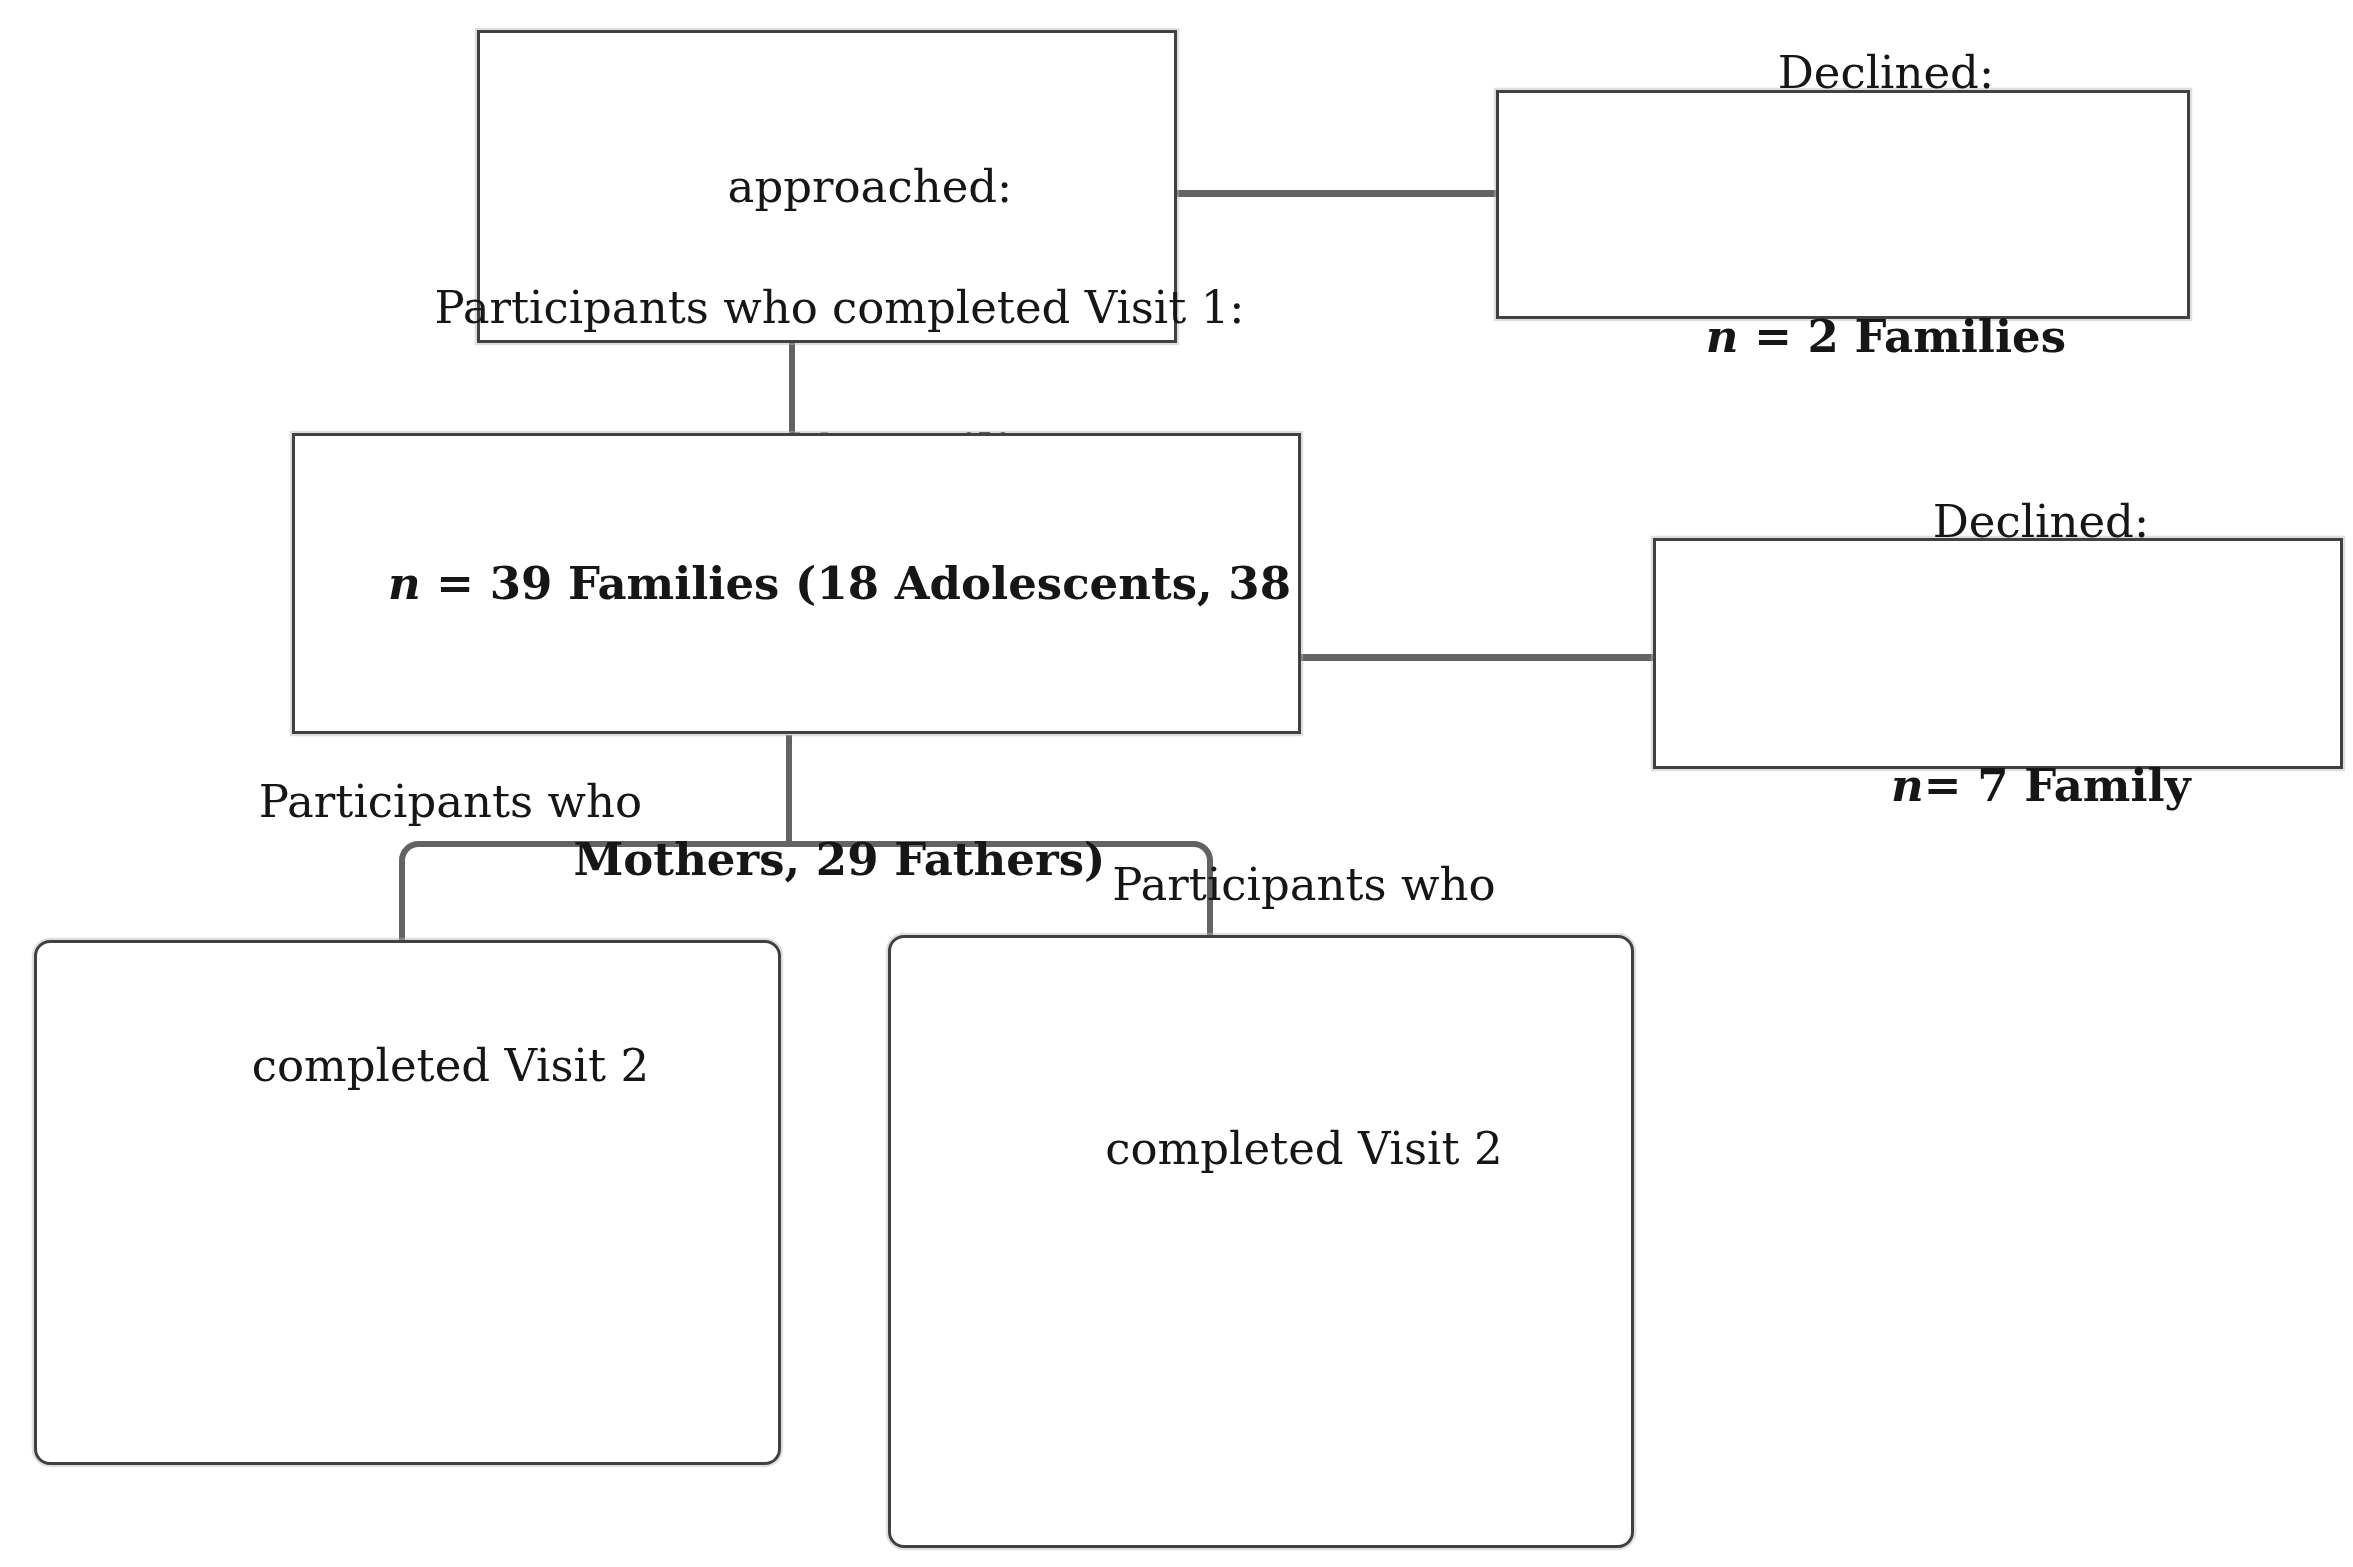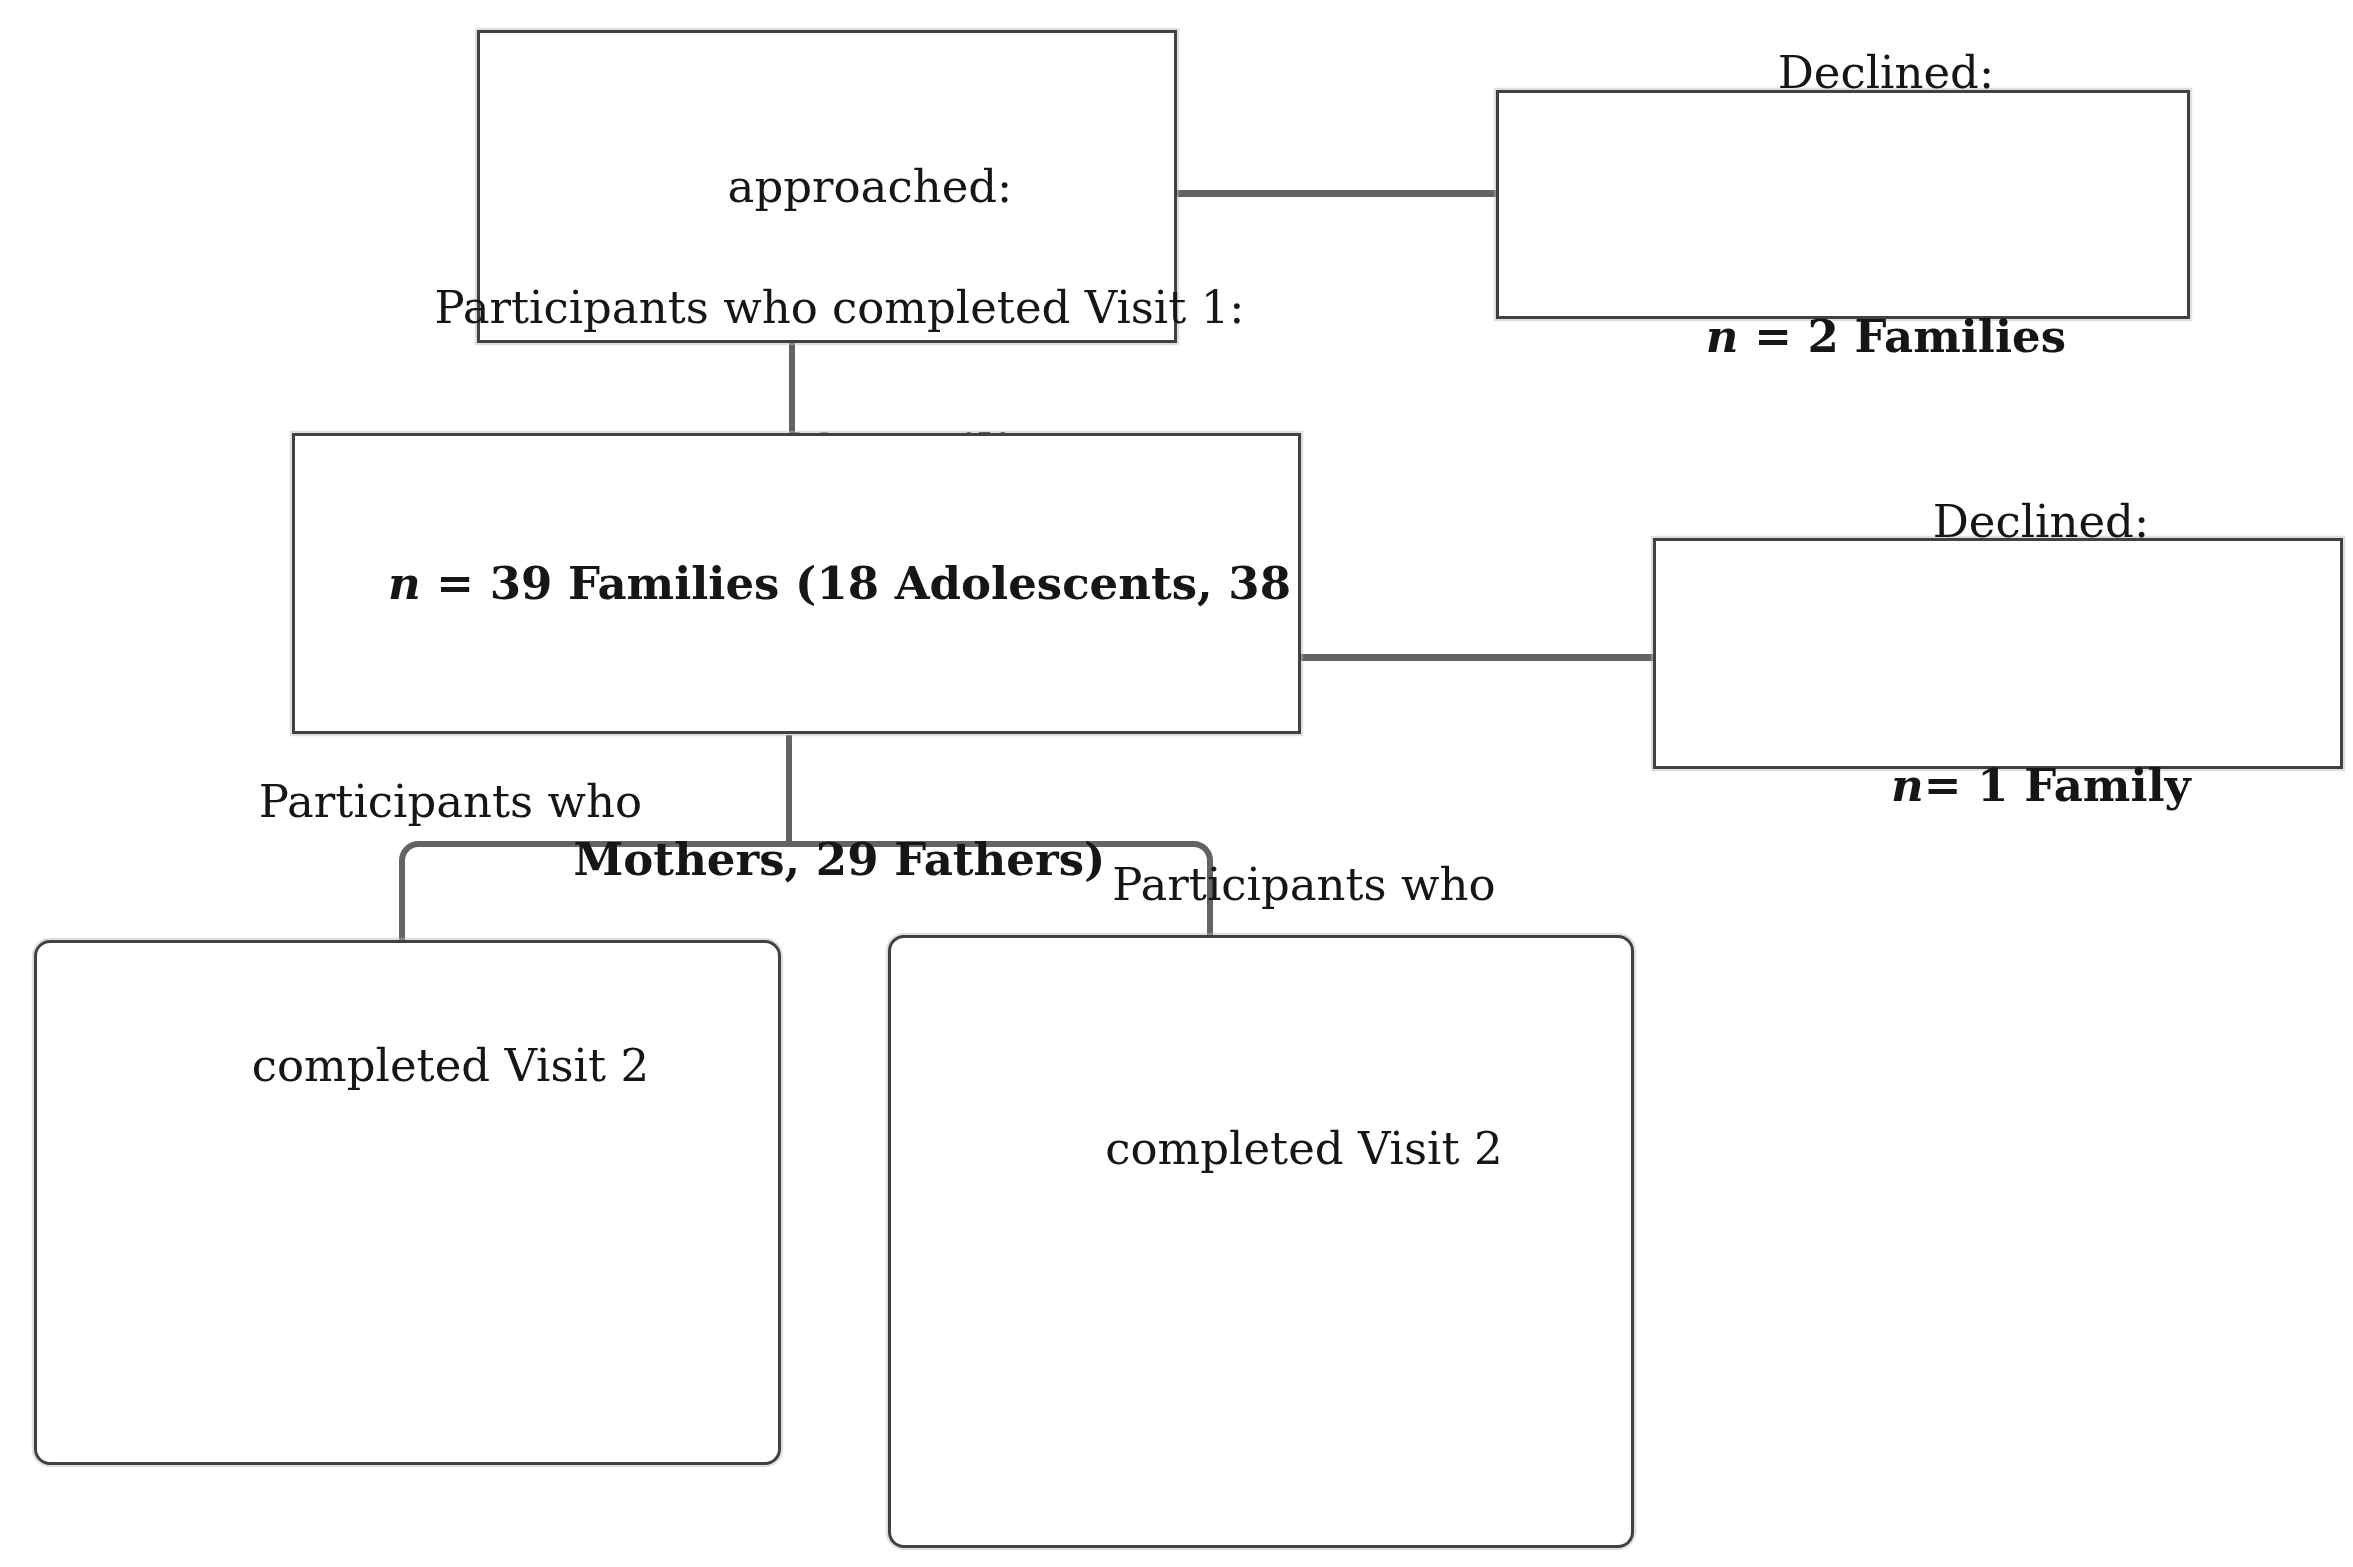--- a/index.html
+++ b/index.html
@@ -108,21 +108,21 @@
     <div class="line">
       <span class="b">Mothers, 29 Fathers)</span>
     </div>
   </div>
 
   <div class="box" id="box-declined2">
     <div class="line">
       <span>Declined:</span>
     </div>
     <div class="line">
-      <span class="b i">n</span><span class="b">= 1 Family</span>
+      <span class="b i">n</span><span class="b">= 7 Family</span>
     </div>
   </div>
 
   <div class="box top-align" id="box-visit2q">
     <div class="line">
       <span>Participants who</span>
     </div>
     <div class="line">
       <span>completed Visit 2</span>
     </div>

